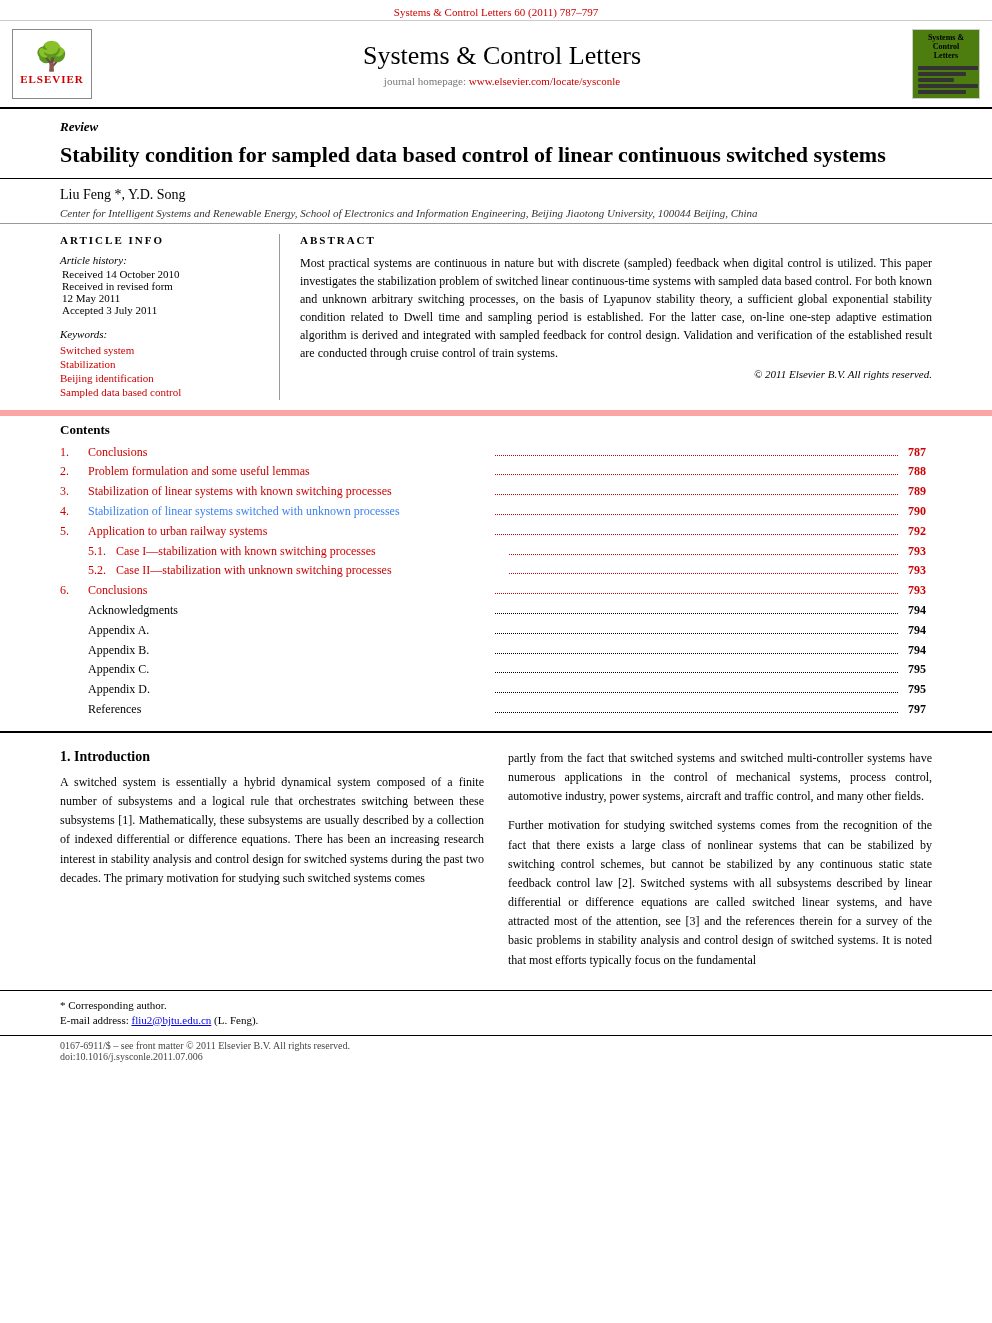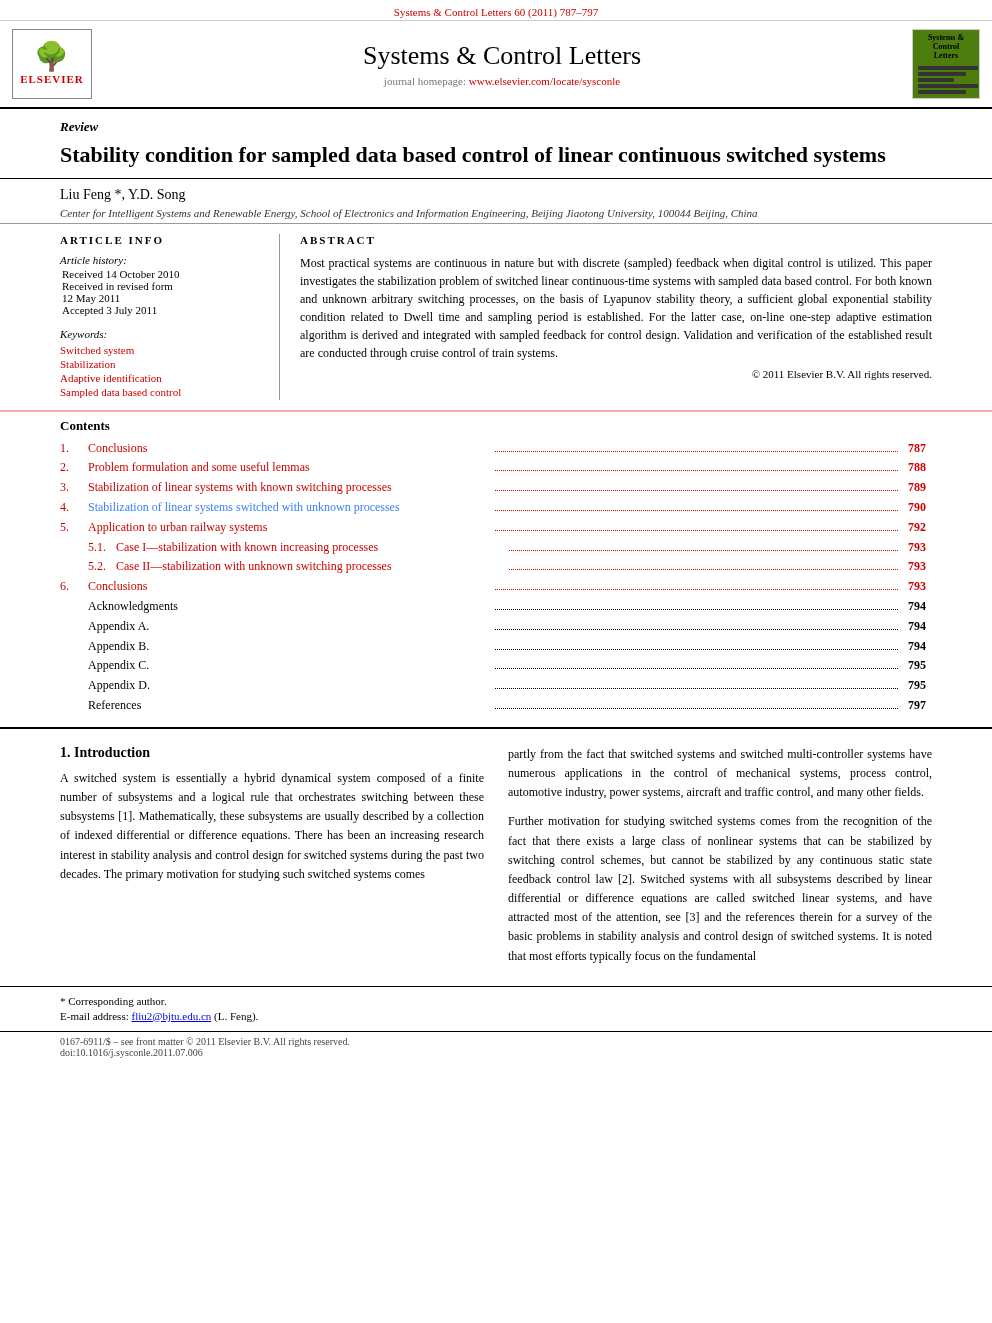--- a/index.html
+++ b/index.html
@@ -153,21 +153,21 @@
       font-size: 11px;
       font-style: italic;
       color: #333;
     }
 
     .two-column-section {
       display: flex;
       padding: 10px 60px;
       gap: 20px;
       border-top: 1px solid #999;
-      border-bottom: 2px solid #fca5a5;
+      border-bottom: 6px solid #fca5a5;
     }
 
     .article-info-col {
       width: 220px;
       flex-shrink: 0;
       border-right: 1px solid #999;
       padding-right: 16px;
     }
 
     .abstract-col {
@@ -220,20 +220,21 @@
       font-size: 12px;
       line-height: 1.5;
       text-align: justify;
       margin-bottom: 6px;
     }
 
     .copyright-line {
       font-size: 11px;
       text-align: right;
       margin-top: 6px;
+      font-style: italic;
     }
 
     .contents-section {
       padding: 6px 60px 10px;
       border-bottom: 2px solid #000;
     }
 
     .contents-header {
       font-size: 13px;
       font-weight: bold;
@@ -380,21 +381,21 @@
       <div class="history-title">Article history:</div>
       <div class="history-item">Received 14 October 2010</div>
       <div class="history-item">Received in revised form</div>
       <div class="history-item">12 May 2011</div>
       <div class="history-item">Accepted 3 July 2011</div>
     </div>
     <div class="keywords-section">
       <div class="keywords-title">Keywords:</div>
       <div class="keyword-item">Switched system</div>
       <div class="keyword-item">Stabilization</div>
-      <div class="keyword-item">Adaptive identification</div>
+      <div class="keyword-item">Beijing identification</div>
       <div class="keyword-item">Sampled data based control</div>
     </div>
   </div>
 
   <div class="abstract-col">
     <div class="section-header-label">ABSTRACT</div>
     <div class="abstract-text">Most practical systems are continuous in nature but with discrete (sampled) feedback when digital control is utilized. This paper investigates the stabilization problem of switched linear continuous-time systems with sampled data based control. For both known and unknown arbitrary switching processes, on the basis of Lyapunov stability theory, a sufficient global exponential stability condition related to Dwell time and sampling period is established. For the latter case, on-line one-step adaptive estimation algorithm is derived and integrated with sampled feedback for control design. Validation and verification of the established result are conducted through cruise control of train systems.</div>
     <div class="copyright-line">© 2011 Elsevier B.V. All rights reserved.</div>
   </div>
 </div>
@@ -427,21 +428,21 @@
     <span class="toc-page" style="color:#c00;">790</span>
   </div>
   <div class="toc-item">
     <span class="toc-number" style="color:#c00;">5.</span>
     <span class="toc-title" style="color:#c00;">Application to urban railway systems</span>
     <span class="toc-dots"></span>
     <span class="toc-page" style="color:#c00;">792</span>
   </div>
   <div class="toc-item toc-sub">
     <span class="toc-number" style="color:#c00;">5.1.</span>
-    <span class="toc-title" style="color:#c00;">Case I—stabilization with known increasing processes</span>
+    <span class="toc-title" style="color:#c00;">Case I—stabilization with known switching processes</span>
     <span class="toc-dots"></span>
     <span class="toc-page" style="color:#c00;">793</span>
   </div>
   <div class="toc-item toc-sub">
     <span class="toc-number" style="color:#c00;">5.2.</span>
     <span class="toc-title" style="color:#c00;">Case II—stabilization with unknown switching processes</span>
     <span class="toc-dots"></span>
     <span class="toc-page" style="color:#c00;">793</span>
   </div>
   <div class="toc-item">

